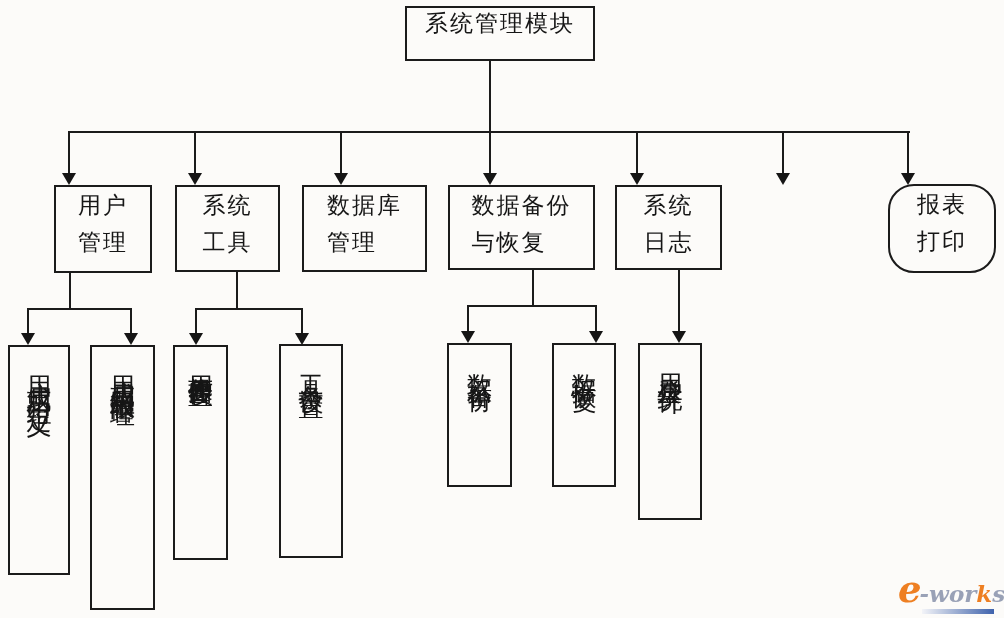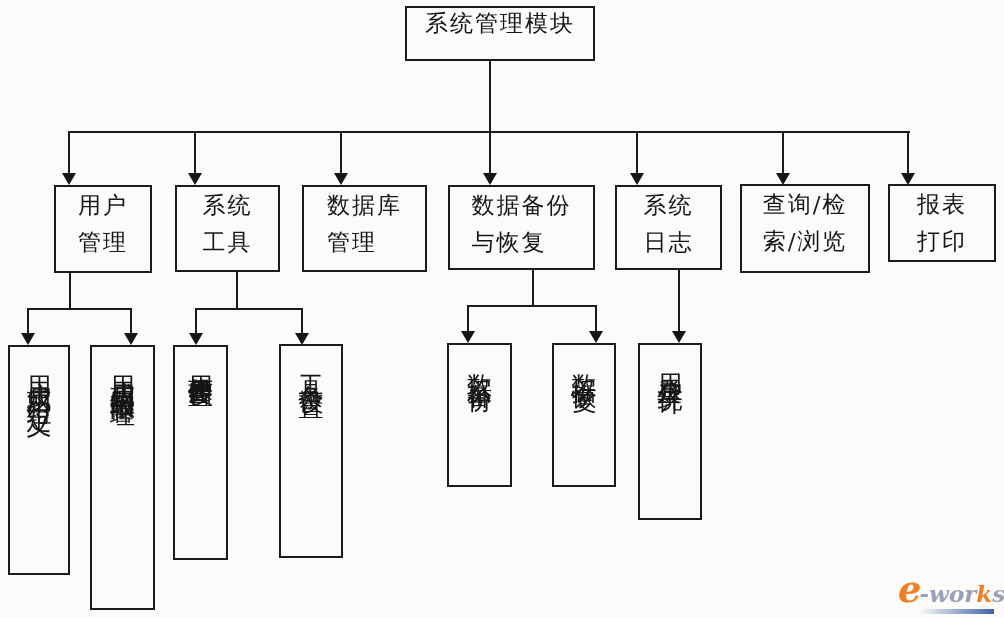--- a/index.html
+++ b/index.html
@@ -101,25 +101,21 @@
 管理</span>
   </div>
   <div class="box hbox" style="left:448px;top:185px;width:147px;height:85px;">
     <span>数据备份
 与恢复</span>
   </div>
   <div class="box hbox" style="left:615px;top:185px;width:107px;height:85px;">
     <span>系统
 日志</span>
   </div>
-  <div class="box hbox" style="left:740px;top:184px;width:130px;height:89px;">
-    <span>查询/检
-索/浏览</span>
-  </div>
-  <div class="box hbox" style="left:888px;top:184px;width:108px;height:78px;">
+  <div class="box hbox" style="left:888px;top:184px;width:108px;height:89px;border-radius:26px;">
     <span>报表
 打印</span>
   </div>
 
   <div class="box vbox" style="left:8px;top:345px;width:62px;height:230px;">
     <span style="letter-spacing:5px;">用户或用户组定义</span>
   </div>
   <div class="box vbox" style="left:90px;top:345px;width:65px;height:265px;">
     <span style="letter-spacing:3px;">用户或用户组权限管理</span>
   </div>

